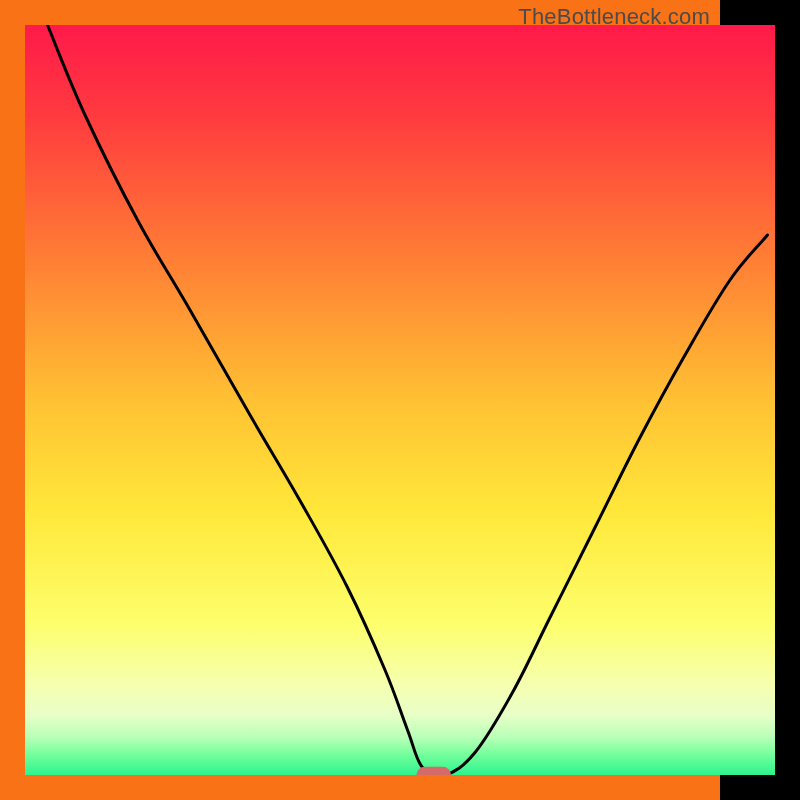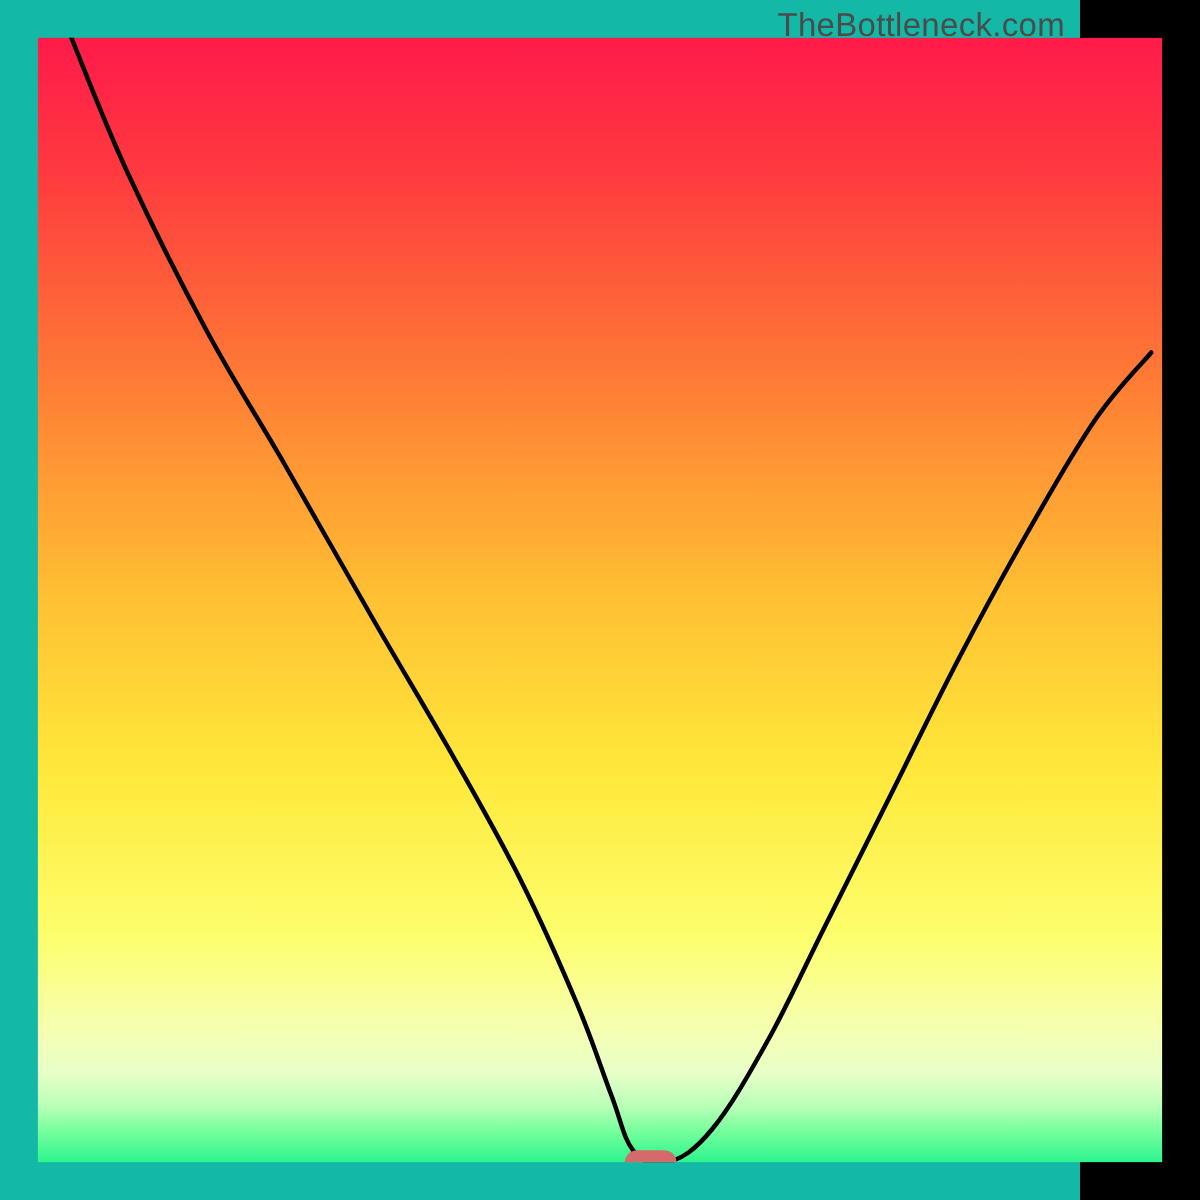--- a/index.html
+++ b/index.html
@@ -7,21 +7,21 @@
     padding: 0;
     width: 800px;
     height: 800px;
     background: #000000;
     overflow: hidden;
   }
   .frame {
     position: relative;
     width: 720px;
     height: 800px;
-    background: #14b8a6;
+    background: #f97316;
   }
   .plot-area {
     position: absolute;
     left: 25px;
     top: 25px;
     width: 750px;
     height: 750px;
     overflow: hidden;
   }
   .watermark {

